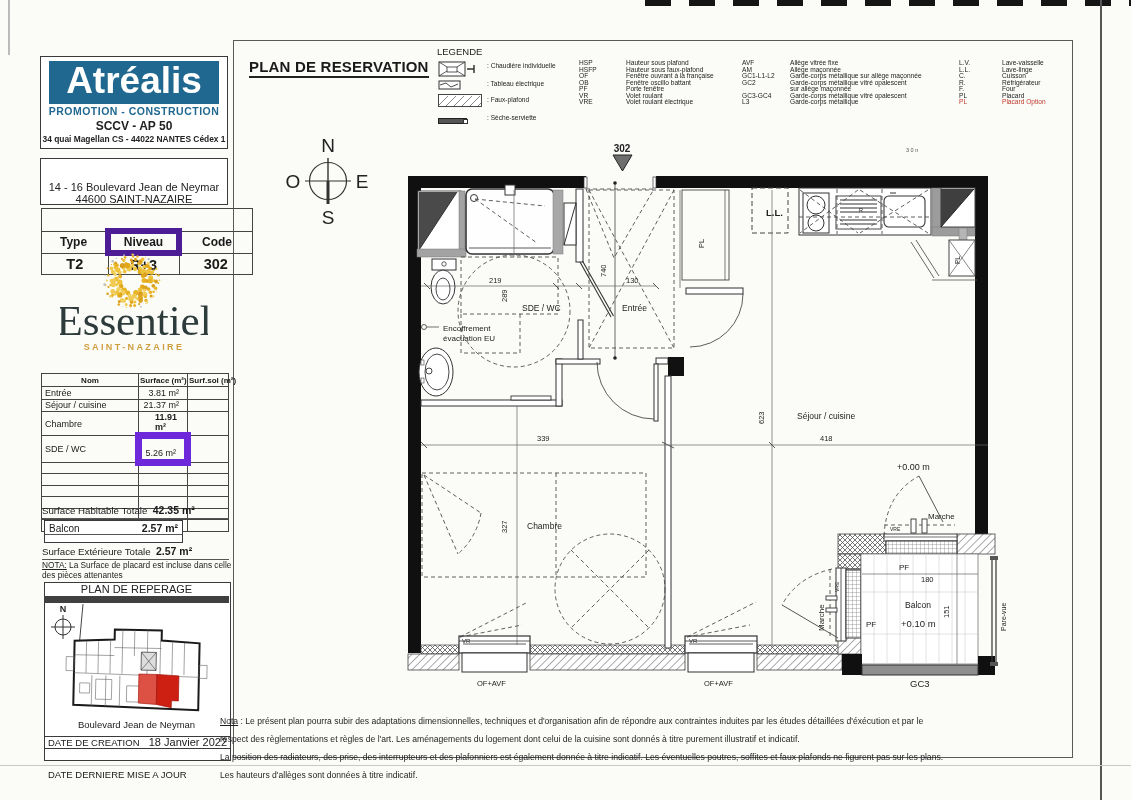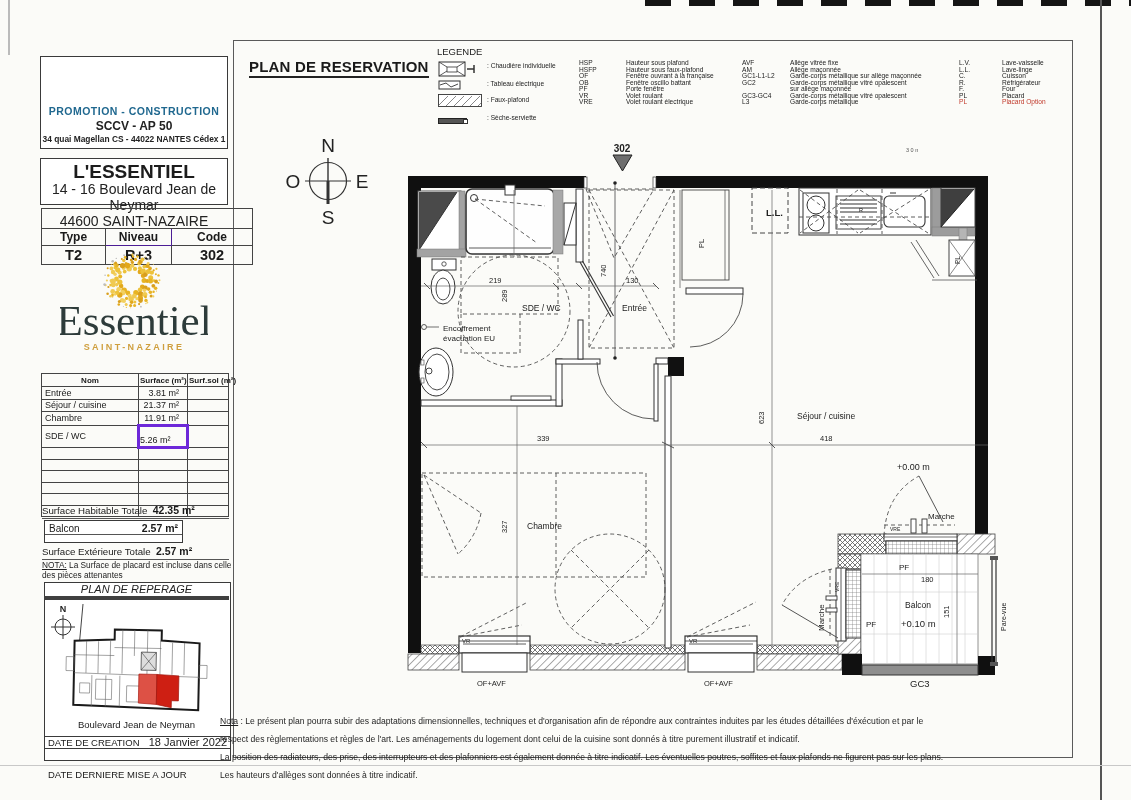--- a/index.html
+++ b/index.html
@@ -16,42 +16,43 @@
 
 <div class="abs" style="left:645px;top:0;width:486px;height:6px;background:repeating-linear-gradient(90deg,#151515 0 26px,rgba(0,0,0,0) 26px 44px);"></div>
 <div class="abs" style="left:1100px;top:0;width:2px;height:800px;background:#555;"></div>
 <div class="abs" style="left:0;top:765px;width:1131px;height:1px;background:#c8c8c8;"></div>
 <div class="abs" style="left:8px;top:0px;width:2px;height:55px;background:#bbb;"></div>
 
 <div class="abs" style="left:233px;top:40px;width:838px;height:716px;border:1px solid #5a5a5a;"></div>
 
 <div class="bx" style="left:40px;top:56px;width:186px;height:91px;"></div>
 
+<div class="abs" style="left:49px;top:61px;width:170px;height:43px;background:#20688f;color:#fff;
+ font-size:37px;font-weight:bold;text-align:center;line-height:40px;letter-spacing:0px;">Atréalis</div>
 
 <div class="abs ctr" style="left:44px;top:105px;width:180px;font-size:10.5px;font-weight:bold;color:#20688f;letter-spacing:0.5px;white-space:nowrap;">PROMOTION - CONSTRUCTION</div>
 
 <div class="abs ctr" style="left:44px;top:119px;width:180px;font-size:12px;font-weight:bold;color:#222;">SCCV - AP 50</div>
 
 <div class="abs ctr" style="left:36px;top:134px;width:196px;font-size:8.4px;font-weight:bold;color:#222;white-space:nowrap;">34 quai Magellan CS - 44022 NANTES Cédex 1</div>
 
 <div class="bx" style="left:40px;top:158px;width:186px;height:45px;"></div>
 
-<div class="abs ctr" style="left:40px;top:161px;width:188px;font-size:19px;font-weight:bold;color:#1c1c1c;">L'ESSENTIEL</div>
-
-<div class="abs ctr" style="left:40px;top:181px;width:188px;font-size:14px;color:#222;">14 - 16  Boulevard Jean de Neymar<br>44600 SAINT-NAZAIRE</div>
+
+<div class="abs ctr" style="left:40px;top:181px;width:188px;font-size:11px;color:#222;">14 - 16  Boulevard Jean de Neymar<br>44600 SAINT-NAZAIRE</div>
 
 <div class="abs" style="left:41px;top:208px;width:212px;height:56px;">
 <table style="width:100%;height:100%;border-collapse:collapse;border:1.5px solid #333;">
 <tbody>
           <tr>
             <td colspan="3" style="border:1px solid #444;height:17px;"></td>
           </tr>
 <tr style="font-size:12px;font-weight:bold;text-align:center;">
 <td style="border:1px solid #444;width:61px;">Type</td>
-            <td style="border:1px solid #4c1d95;width:63px;">Niveau</td>
+            <td style="border:6px solid #4c1d95;width:63px;">Niveau</td>
             <td style="border:1px solid #444;">Code</td>
           </tr>
 <tr style="font-size:14.5px;font-weight:bold;text-align:center;">
 <td style="border:1px solid #444;">T2</td>
             <td style="border:1px solid #444;">R+3</td>
             <td style="border:1px solid #444;">302</td>
           </tr>
 </tbody>
       </table>
 </div>
@@ -206,26 +207,26 @@
             <td style="border:1px solid #444;text-align:right;padding:0 8px 0 0;height:11.5px;line-height:10px;">3.81 m²</td>
             <td style="border:1px solid #444;"></td>
           </tr>
 <tr>
             <td style="border:1px solid #444;padding:0 0 0 3px;height:11.5px;line-height:10px;">Séjour / cuisine</td>
             <td style="border:1px solid #444;text-align:right;padding:0 8px 0 0;height:11.5px;line-height:10px;">21.37 m²</td>
             <td style="border:1px solid #444;"></td>
           </tr>
 <tr>
             <td style="border:1px solid #444;padding:0 0 0 3px;height:11.5px;line-height:10px;">Chambre</td>
-            <td style="border:1px solid #444;text-align:right;padding:0 8px 0 0;height:11.5px;line-height:10px;">11.91 m²</td>
+            <td style="border:1px solid #444;padding:0 8px 0 16px;height:11.5px;line-height:10px;font-weight:bold;">11.91 m²</td>
             <td style="border:1px solid #444;"></td>
           </tr>
 <tr>
             <td style="border:1px solid #444;padding:0 0 0 3px;height:11.5px;line-height:10px;">SDE / WC</td>
-            <td style="border:3px solid #6d28d9;padding:8px 8px 0 0;height:11.5px;line-height:10px;">5.26 m²</td>
+            <td style="border:7px solid #6d28d9;text-align:right;padding:8px 8px 0 0;height:11.5px;line-height:10px;">5.26 m²</td>
             <td style="border:1px solid #444;"></td>
           </tr>
 <tr style="height:11.5px;">
             <td style="border:1px solid #444;"></td>
             <td style="border:1px solid #444;"></td>
             <td style="border:1px solid #444;"></td>
           </tr>
 <tr style="height:11.5px;">
             <td style="border:1px solid #444;"></td>
             <td style="border:1px solid #444;"></td>
@@ -262,21 +263,21 @@
  <span style="position:absolute;right:4px;top:1px;font-weight:bold;font-size:10.5px;">2.57 m²</span>
  <span style="position:absolute;left:0;top:13px;width:100%;border-top:1px solid #555;"></span>
 </div>
 
 <div class="abs" style="left:42px;top:545px;width:187px;font-size:9.7px;border-bottom:1px solid #555;padding-bottom:2px;">Surface Extérieure Totale&nbsp;&nbsp;<span style="font-size:10.5px;font-weight:bold;">2.57 m²</span></div>
 
 <div class="abs" style="left:42px;top:561px;width:190px;font-size:8.3px;line-height:9.5px;color:#222;"><u>NOTA:</u> La Surface de placard est incluse dans celle<br>des pièces attenantes</div>
 
 <div class="bx" style="left:44px;top:582px;width:185px;height:153px;"></div>
 
-<div class="abs ctr" style="left:44px;top:583px;width:185px;font-size:11px;color:#222;border-bottom:4px solid #404040;padding-bottom:1px;font-style:italic;">PLAN DE REPERAGE</div>
+<div class="abs ctr" style="left:44px;top:583px;width:185px;font-size:11px;color:#222;border-bottom:7px solid #404040;padding-bottom:1px;">PLAN DE REPERAGE</div>
 
 <div class="abs" style="left:44px;top:596px;width:185px;height:120px;">
 <svg width="185" height="120" viewBox="0 0 185 120" id="miniplan">
 
 <g stroke="#333" fill="none">
 <circle cx="19" cy="31" r="8" stroke-width="1"></circle>
 <line x1="19" y1="19" x2="19" y2="43" stroke-width="1"></line>
 <line x1="7" y1="31" x2="31" y2="31" stroke-width="1"></line>
 </g>
 <text x="19" y="16" text-anchor="middle" font-size="9" fill="#222" font-weight="bold">N</text>

